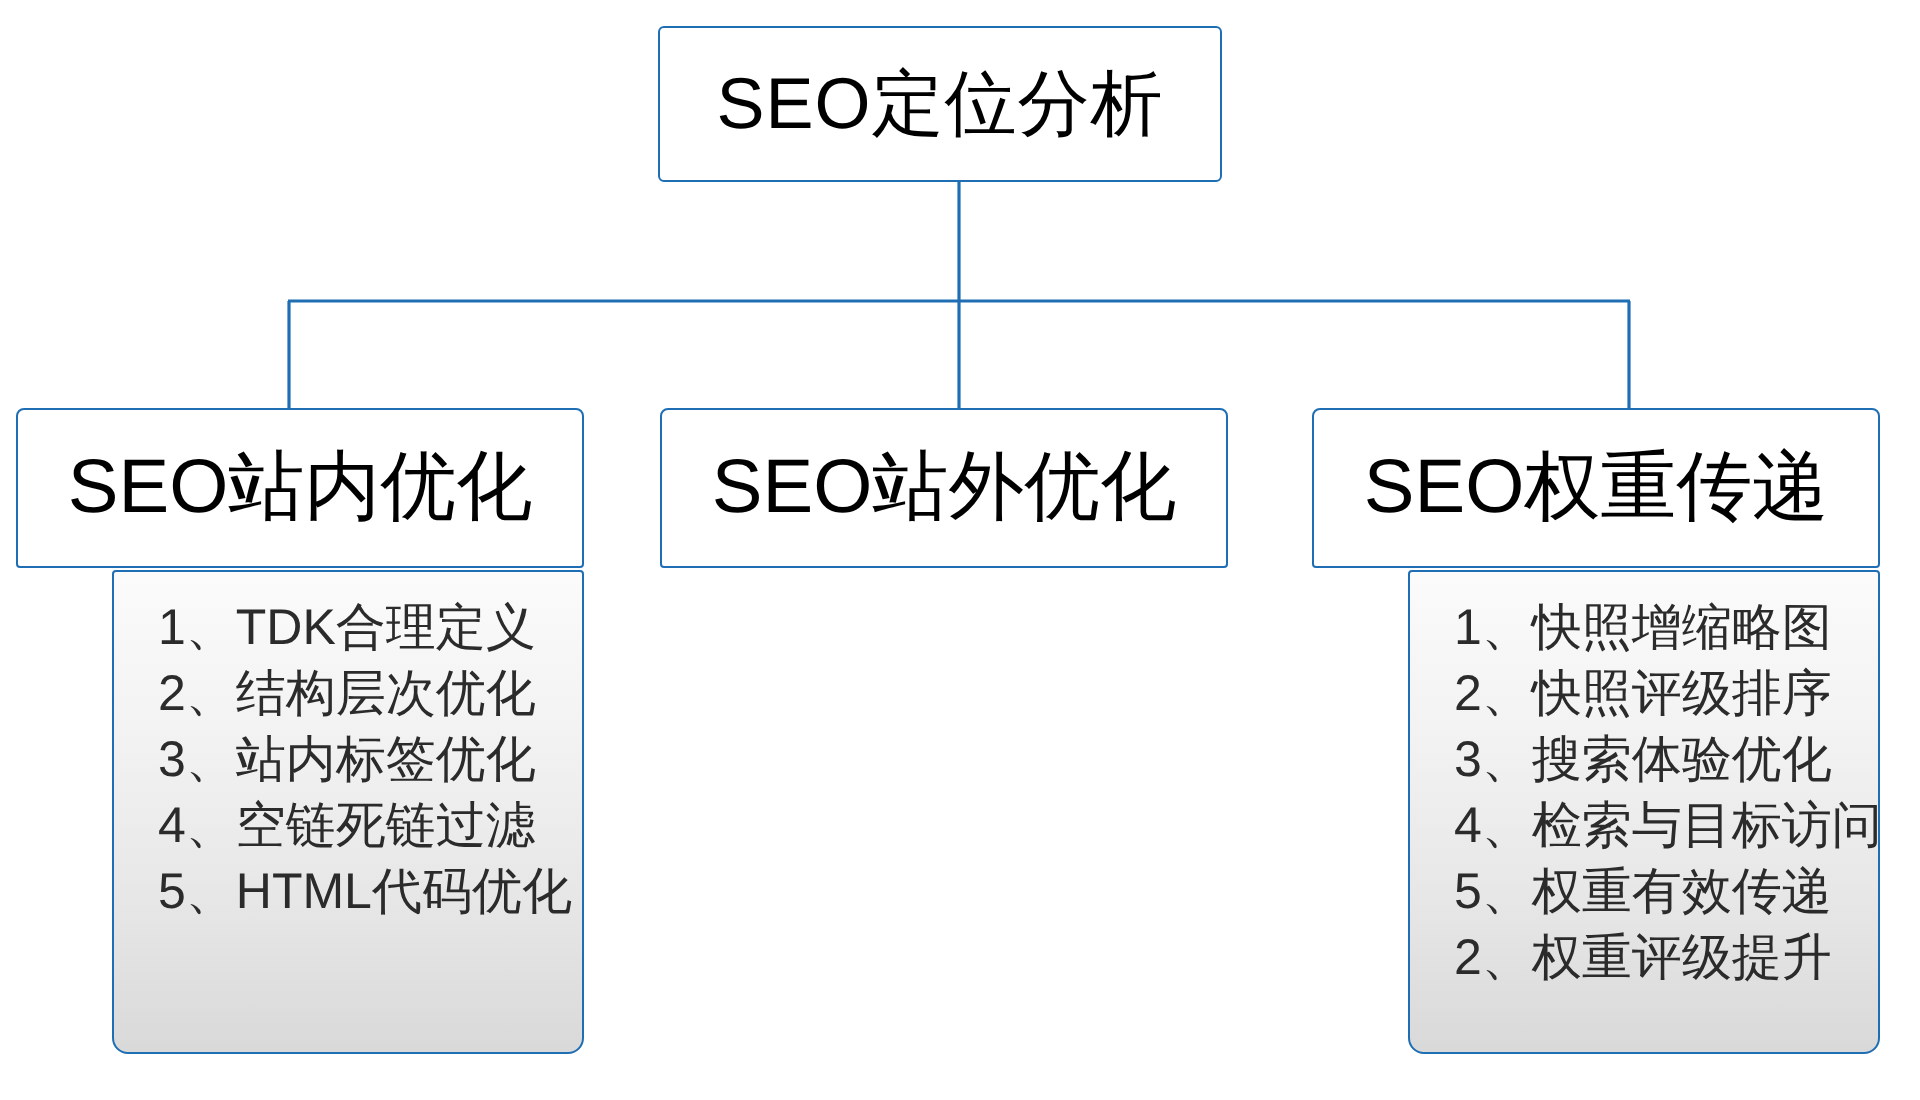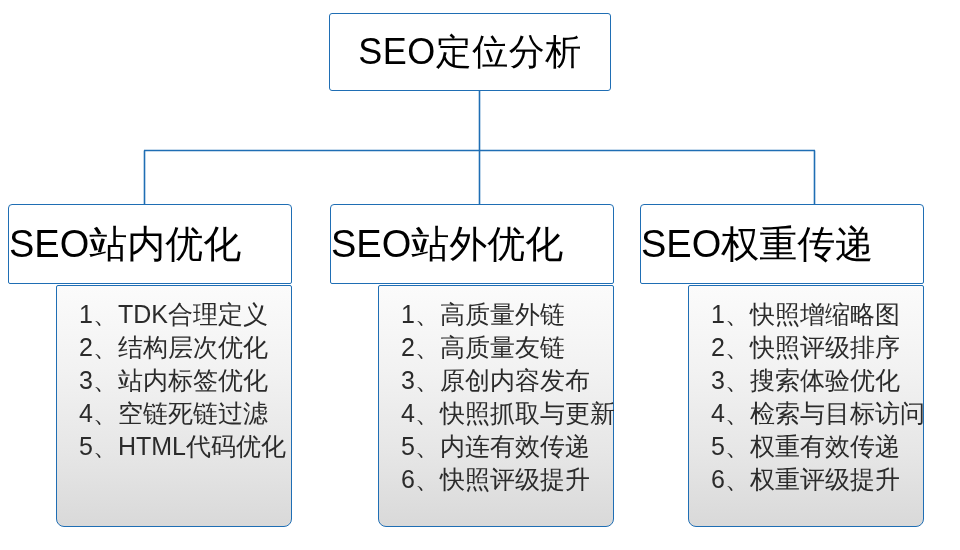--- a/index.html
+++ b/index.html
@@ -54,30 +54,31 @@
   }
 
   
   .card {
     position: absolute;
     top: 204px;
     width: 284px;
   }
   .card.c0 { left: 8px; }
   .card.c1 { left: 330px; }
-  .card.c2 { left: 640px; }
+  .card.c2 { left: 656px; }
 
   .card-head {
     box-sizing: border-box;
     height: 80px;
     background: #ffffff;
     border: 1.6px solid #1f6eb4;
     border-radius: 4px 4px 2px 2px;
     display: flex;
     align-items: center;
+    justify-content: center;
   }
   .card-head .head-label {
     font-size: 38px;
     color: #000000;
     line-height: 1;
     white-space: nowrap;
   }
 
   .card-body {
     box-sizing: border-box;
@@ -138,41 +139,31 @@
         <li>4、空链死链过滤</li>
         <li>5、HTML代码优化</li>
       </ul>
     </div>
   </div>
 
   <div class="card c1">
     <div class="card-head">
       <span class="head-label">SEO站外优化</span>
     </div>
-    <div class="card-body">
-      <ul>
-        <li>1、高质量外链</li>
-        <li>2、高质量友链</li>
-        <li>3、原创内容发布</li>
-        <li>4、快照抓取与更新</li>
-        <li>5、内连有效传递</li>
-        <li>6、快照评级提升</li>
-      </ul>
-    </div>
   </div>
 
   <div class="card c2">
     <div class="card-head">
       <span class="head-label">SEO权重传递</span>
     </div>
     <div class="card-body">
       <ul>
         <li>1、快照增缩略图</li>
         <li>2、快照评级排序</li>
         <li>3、搜索体验优化</li>
         <li>4、检索与目标访问</li>
         <li>5、权重有效传递</li>
-        <li>6、权重评级提升</li>
+        <li>2、权重评级提升</li>
       </ul>
     </div>
   </div>
 
 </div>
 
 </body></html>

